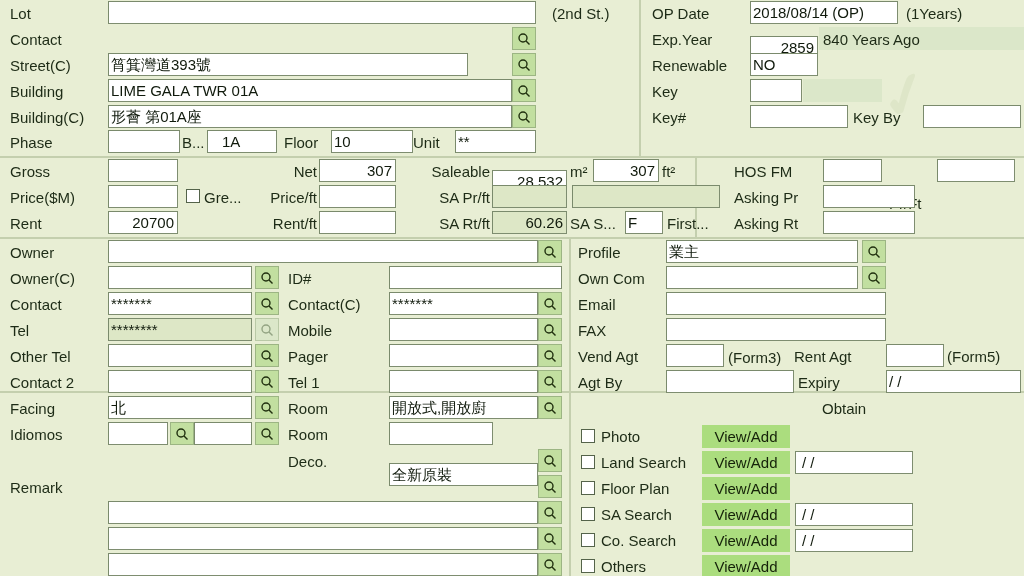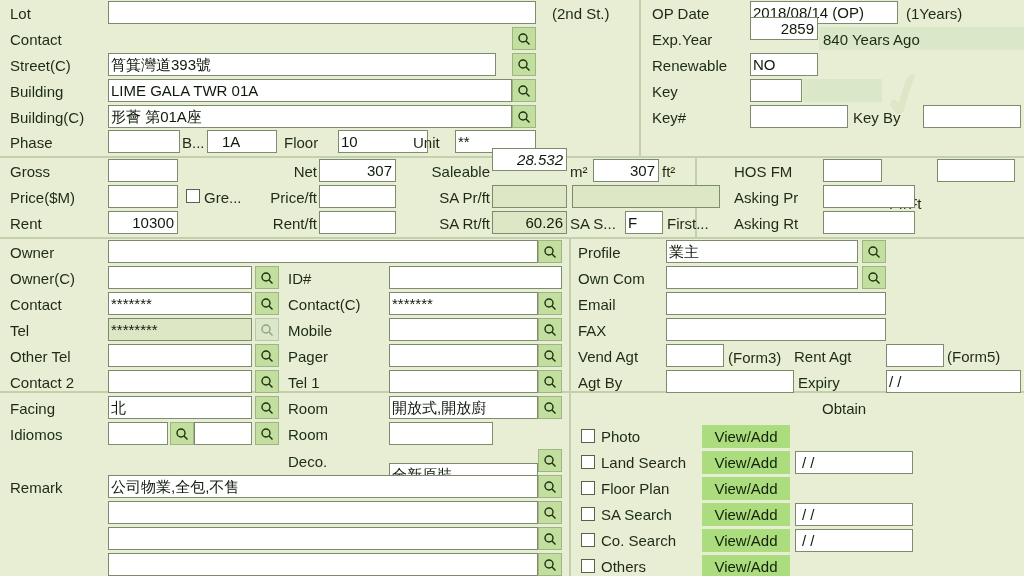--- a/index.html
+++ b/index.html
@@ -93,21 +93,21 @@
 
   <div class="lbl" style="left:10px;top:32px;">Contact</div>
   <div class="mag" style="left:512px;top:27px;width:24px;height:23px;">
     <svg width="14" height="14" viewBox="0 0 14 14">
         <circle class="gl" cx="6" cy="6" r="4"></circle>
         <line class="gl" x1="9" y1="9" x2="12.5" y2="12.5"></line>
       </svg>
   </div>
 
   <div class="lbl" style="left:10px;top:58px;">Street(C)</div>
-  <div class="fld" style="left:108px;top:53px;width:388px;height:23px;">筲箕灣道393號</div>
+  <div class="fld" style="left:108px;top:53px;width:360px;height:23px;">筲箕灣道393號</div>
   <div class="mag" style="left:512px;top:53px;width:24px;height:23px;">
     <svg width="14" height="14" viewBox="0 0 14 14">
         <circle class="gl" cx="6" cy="6" r="4"></circle>
         <line class="gl" x1="9" y1="9" x2="12.5" y2="12.5"></line>
       </svg>
   </div>
 
   <div class="lbl" style="left:10px;top:84px;">Building</div>
   <div class="fld" style="left:108px;top:79px;width:404px;height:23px;">LIME GALA TWR 01A</div>
   <div class="mag" style="left:512px;top:79px;width:24px;height:23px;">
@@ -124,51 +124,51 @@
         <circle class="gl" cx="6" cy="6" r="4"></circle>
         <line class="gl" x1="9" y1="9" x2="12.5" y2="12.5"></line>
       </svg>
   </div>
 
   <div class="lbl" style="left:10px;top:135px;">Phase</div>
   <div class="fld" style="left:108px;top:130px;width:72px;height:23px;"></div>
   <div class="lbl" style="left:182px;top:135px;">B...</div>
   <div class="fld" style="left:207px;top:130px;width:70px;height:23px;padding-left:14px;">1A</div>
   <div class="lbl" style="left:284px;top:135px;">Floor</div>
-  <div class="fld" style="left:338px;top:130px;width:90px;height:23px;">10</div>
+  <div class="fld" style="left:331px;top:130px;width:82px;height:23px;">10</div>
   <div class="lbl" style="left:413px;top:135px;">Unit</div>
   <div class="fld" style="left:455px;top:130px;width:81px;height:23px;">**</div>
 
   <div class="lbl" style="left:652px;top:6px;">OP Date</div>
   <div class="fld" style="left:750px;top:1px;width:148px;height:23px;">2018/08/14 (OP)</div>
   <div class="plain" style="left:906px;top:6px;">(1Years)</div>
 
   <div class="lbl" style="left:652px;top:32px;">Exp.Year</div>
-  <div class="fld r" style="left:750px;top:17px;width:68px;height:23px;">2859</div>
+  <div class="fld r" style="left:750px;top:36px;width:68px;height:23px;">2859</div>
   <div class="tintbox" style="left:819px;top:27px;width:205px;height:23px;"></div>
   <div class="plain" style="left:823px;top:32px;">840 Years Ago</div>
 
   <div class="lbl" style="left:652px;top:58px;">Renewable</div>
   <div class="fld" style="left:750px;top:53px;width:68px;height:23px;">NO</div>
 
   <div class="lbl" style="left:652px;top:84px;">Key</div>
   <div class="fld" style="left:750px;top:79px;width:52px;height:23px;"></div>
   <div class="tintbox" style="left:803px;top:79px;width:79px;height:23px;"></div>
 
   <div class="lbl" style="left:652px;top:110px;">Key#</div>
   <div class="fld" style="left:750px;top:105px;width:98px;height:23px;"></div>
   <div class="lbl" style="left:853px;top:110px;">Key By</div>
   <div class="fld" style="left:923px;top:105px;width:98px;height:23px;"></div>
 
   <div class="lbl" style="left:10px;top:164px;">Gross</div>
   <div class="fld" style="left:108px;top:159px;width:70px;height:23px;"></div>
   <div class="lbl r" style="left:260px;top:164px;width:57px;">Net</div>
   <div class="fld r" style="left:319px;top:159px;width:77px;height:23px;">307</div>
   <div class="lbl r" style="left:405px;top:164px;width:85px;">Saleable</div>
-  <div class="fld r" style="left:492px;top:148px;width:75px;height:23px;font-style:italic;">28.532</div>
+  <div class="fld r" style="left:492px;top:170px;width:75px;height:23px;">28.532</div>
   <div class="plain" style="left:570px;top:164px;">m²</div>
   <div class="fld r" style="left:593px;top:159px;width:66px;height:23px;">307</div>
   <div class="plain" style="left:662px;top:164px;">ft²</div>
   <div class="lbl" style="left:734px;top:164px;">HOS FM</div>
   <div class="fld" style="left:823px;top:159px;width:59px;height:23px;"></div>
   <div class="lbl" style="left:889px;top:164px;margin-top:32px;">Pr/Ft</div>
   <div class="fld" style="left:937px;top:159px;width:78px;height:23px;"></div>
 
   <div class="lbl" style="left:10px;top:190px;">Price($M)</div>
   <div class="fld" style="left:108px;top:185px;width:70px;height:23px;"></div>
@@ -176,21 +176,21 @@
   <div class="plain" style="left:204px;top:190px;">Gre...</div>
   <div class="lbl r" style="left:250px;top:190px;width:67px;">Price/ft</div>
   <div class="fld" style="left:319px;top:185px;width:77px;height:23px;"></div>
   <div class="lbl r" style="left:405px;top:190px;width:85px;">SA Pr/ft</div>
   <div class="fld ro" style="left:492px;top:185px;width:75px;height:23px;"></div>
   <div class="fld ro" style="left:572px;top:185px;width:148px;height:23px;"></div>
   <div class="lbl" style="left:734px;top:190px;">Asking Pr</div>
   <div class="fld" style="left:823px;top:185px;width:92px;height:23px;"></div>
 
   <div class="lbl" style="left:10px;top:216px;">Rent</div>
-  <div class="fld r" style="left:108px;top:211px;width:70px;height:23px;">10300</div>
+  <div class="fld r" style="left:108px;top:211px;width:70px;height:23px;">20700</div>
   <div class="lbl r" style="left:250px;top:216px;width:67px;">Rent/ft</div>
   <div class="fld" style="left:319px;top:211px;width:77px;height:23px;"></div>
   <div class="lbl r" style="left:405px;top:216px;width:85px;">SA Rt/ft</div>
   <div class="fld ro r" style="left:492px;top:211px;width:75px;height:23px;">60.26</div>
   <div class="plain" style="left:570px;top:216px;">SA S...</div>
   <div class="fld" style="left:625px;top:211px;width:38px;height:23px;">F</div>
   <div class="plain" style="left:667px;top:216px;">First...</div>
   <div class="lbl" style="left:734px;top:216px;">Asking Rt</div>
   <div class="fld" style="left:823px;top:211px;width:92px;height:23px;"></div>
 
@@ -356,21 +356,20 @@
   <div class="lbl" style="left:288px;top:454px;">Deco.</div>
   <div class="fld" style="left:389px;top:449px;width:149px;height:23px;margin-top:14px;">全新原裝</div>
   <div class="mag" style="left:538px;top:449px;width:24px;height:23px;">
     <svg width="14" height="14" viewBox="0 0 14 14">
         <circle class="gl" cx="6" cy="6" r="4"></circle>
         <line class="gl" x1="9" y1="9" x2="12.5" y2="12.5"></line>
       </svg>
   </div>
 
   <div class="lbl" style="left:10px;top:480px;">Remark</div>
-  <div class="fld" style="left:108px;top:475px;width:430px;height:23px;">公司物業,全包,不售</div>
   <div class="mag" style="left:538px;top:475px;width:24px;height:23px;">
     <svg width="14" height="14" viewBox="0 0 14 14">
         <circle class="gl" cx="6" cy="6" r="4"></circle>
         <line class="gl" x1="9" y1="9" x2="12.5" y2="12.5"></line>
       </svg>
   </div>
   <div class="fld" style="left:108px;top:501px;width:430px;height:23px;"></div>
   <div class="mag" style="left:538px;top:501px;width:24px;height:23px;">
     <svg width="14" height="14" viewBox="0 0 14 14">
         <circle class="gl" cx="6" cy="6" r="4"></circle>

